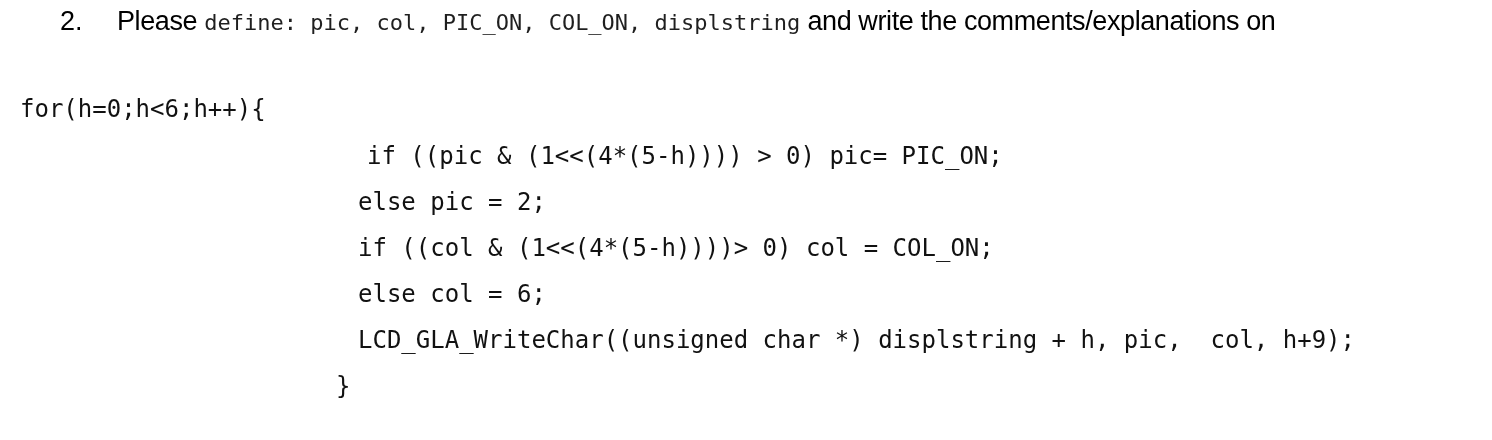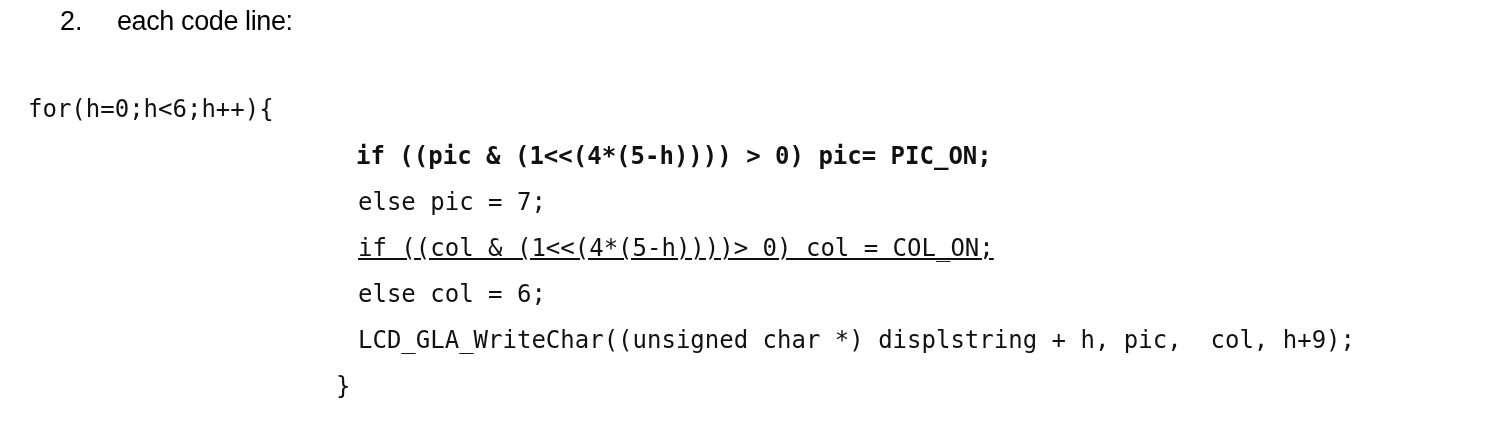--- a/index.html
+++ b/index.html
@@ -46,37 +46,37 @@
       letter-spacing: 0;
     }
     .code {
       font-family: "DejaVu Sans Mono", monospace;
       font-size: 24px;
       color: #111111;
       white-space: pre;
       position: absolute;
       line-height: 30px;
     }
-    .for-line { left: 28px; top: 94px; }
-    .l1 { left: 356px; top: 141px; font-weight: bold; }
+    .for-line { left: 20px; top: 94px; }
+    .l1 { left: 367px; top: 141px; }
     .l2 { left: 358px; top: 187px; }
-    .l3 { left: 358px; top: 233px; text-decoration: underline; }
+    .l3 { left: 358px; top: 233px; }
     .l4 { left: 358px; top: 279px; }
     .l5 { left: 358px; top: 325px; }
     .close-brace { left: 336px; top: 371px; }
   </style>
 </head>
 <body>
 
 <div class="question">
   <span class="q-num">2.</span>
   <div class="q-body">
-    <div class="q-line">each code line:</div>
+    <div class="q-line"><span>Please </span><span class="inline-code">define: pic, col, PIC_ON, COL_ON, displstring</span><span> and write the comments/explanations on</span></div>
   </div>
 </div>
 
 <div class="code for-line">for(h=0;h&lt;6;h++){</div>
 <div class="code l1">if ((pic &amp; (1&lt;&lt;(4*(5-h)))) &gt; 0) pic= PIC_ON;</div>
-<div class="code l2">else pic = 7;</div>
+<div class="code l2">else pic = 2;</div>
 <div class="code l3">if ((col &amp; (1&lt;&lt;(4*(5-h))))&gt; 0) col = COL_ON;</div>
 <div class="code l4">else col = 6;</div>
 <div class="code l5">LCD_GLA_WriteChar((unsigned char *) displstring + h, pic,  col, h+9);</div>
 <div class="code close-brace">}</div>
 
 </body></html>

